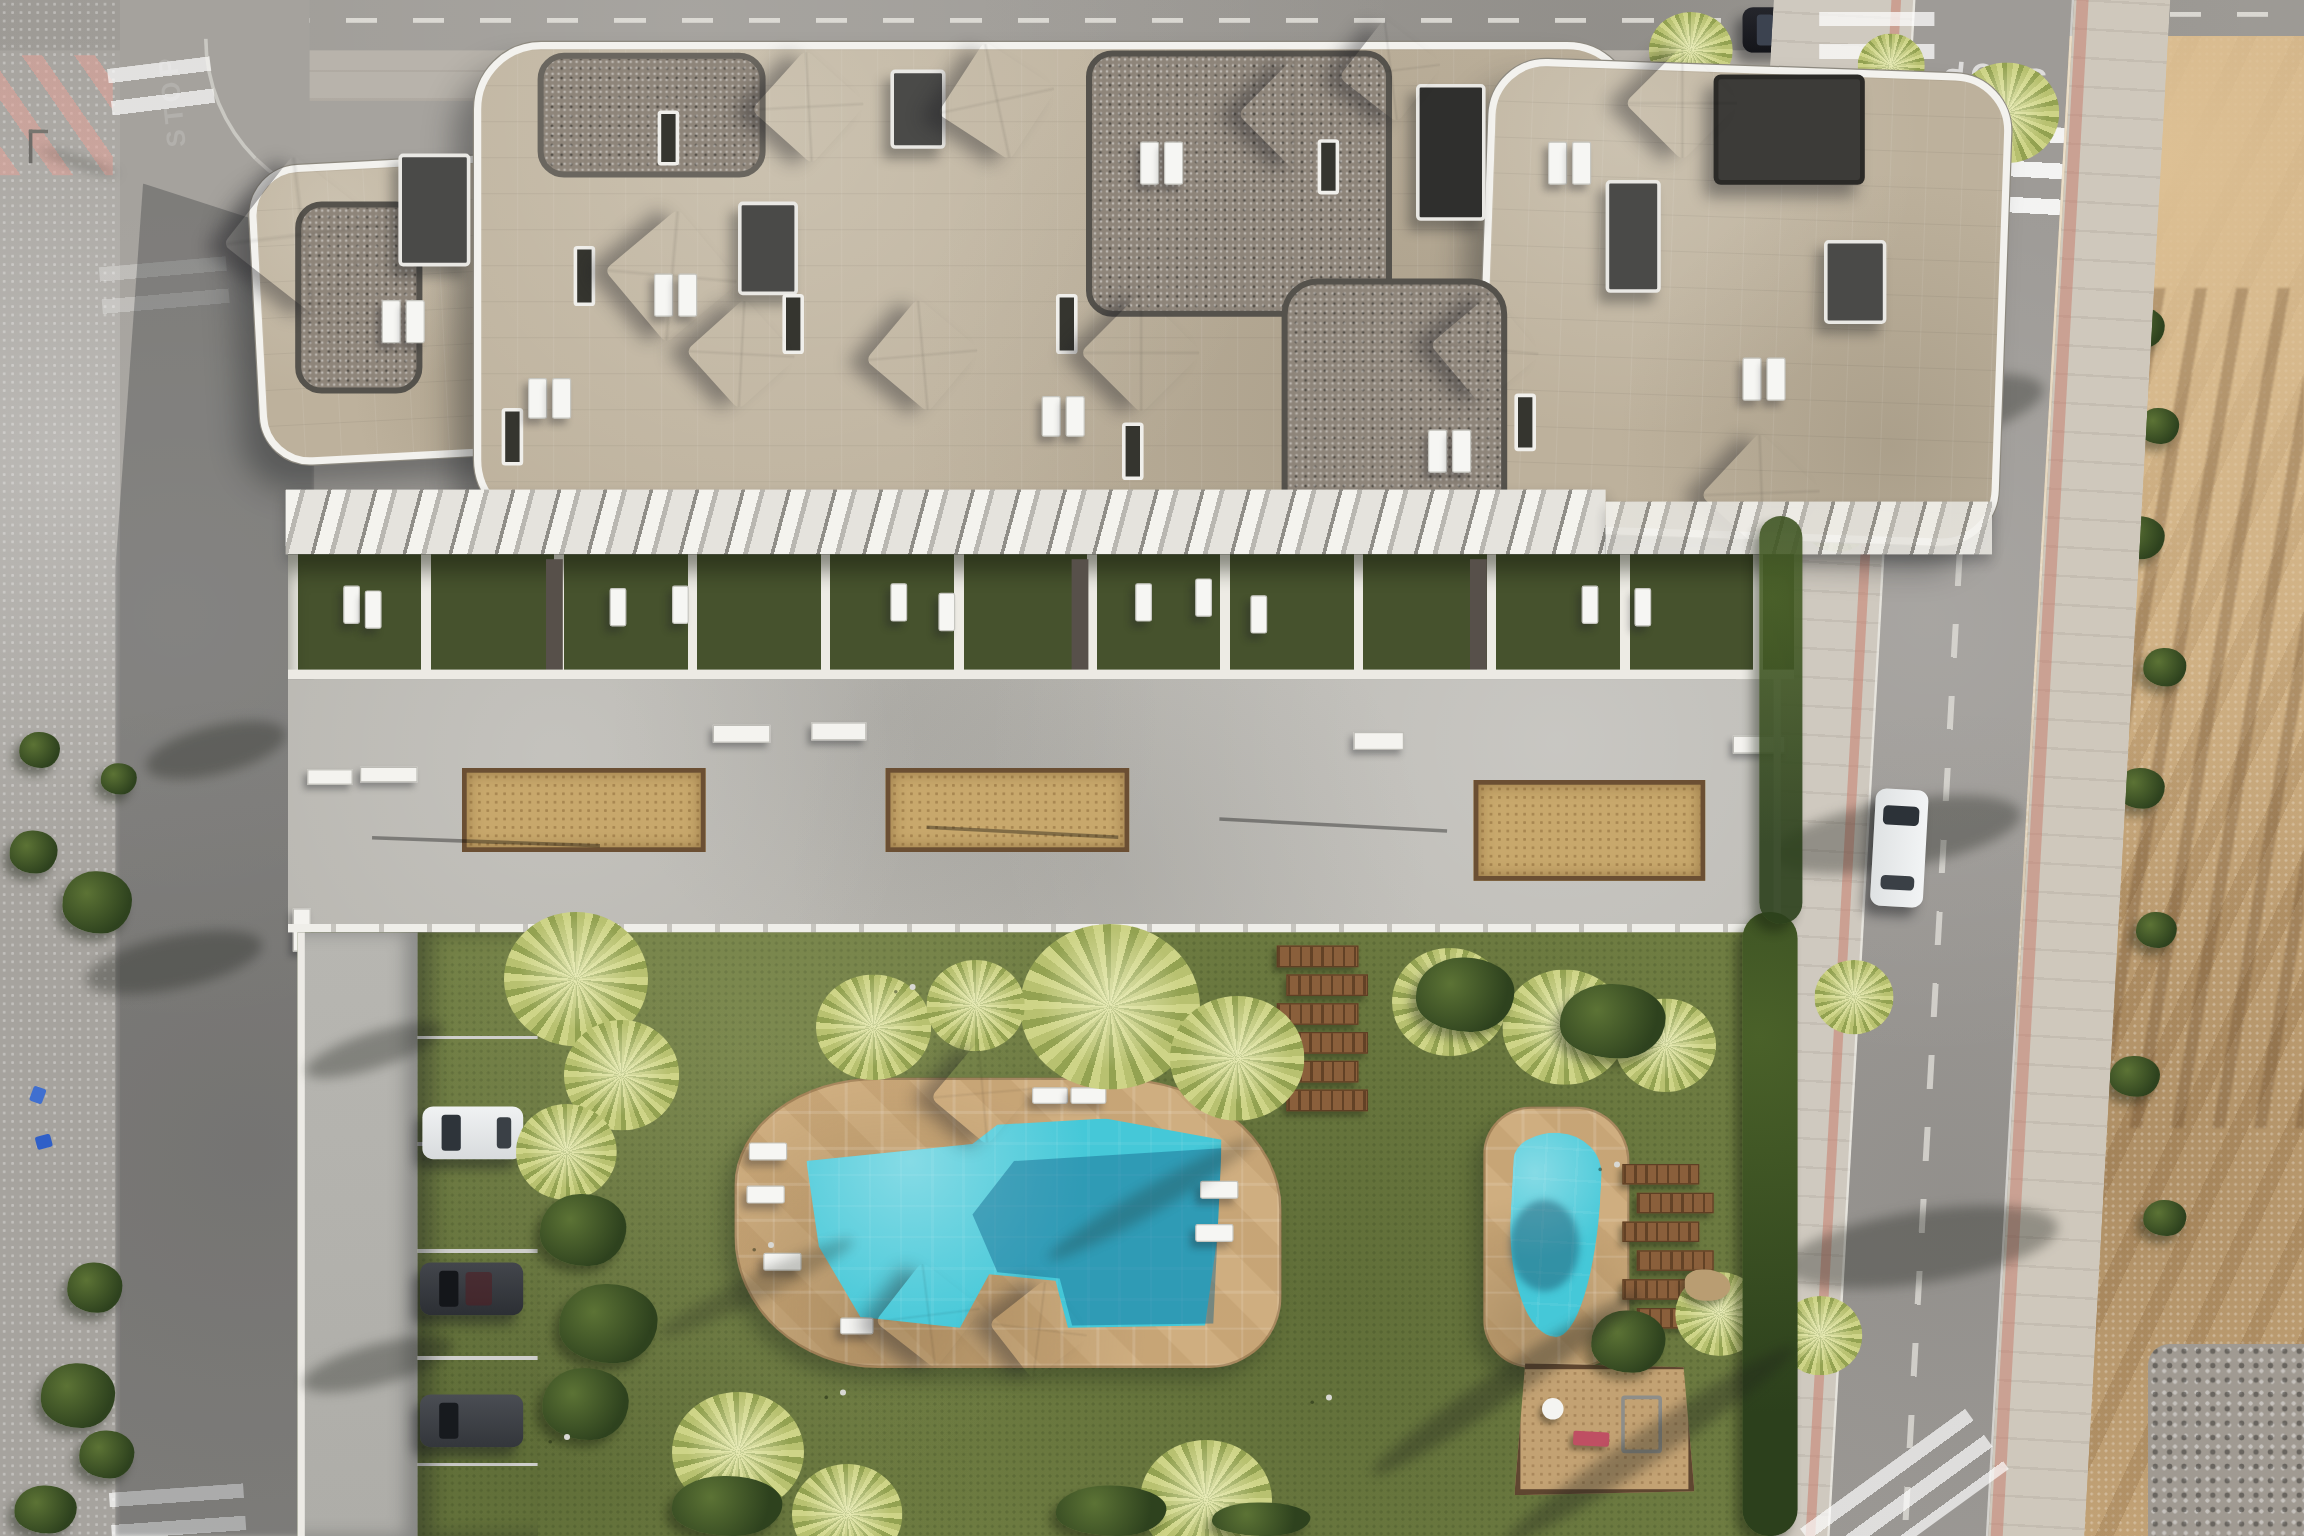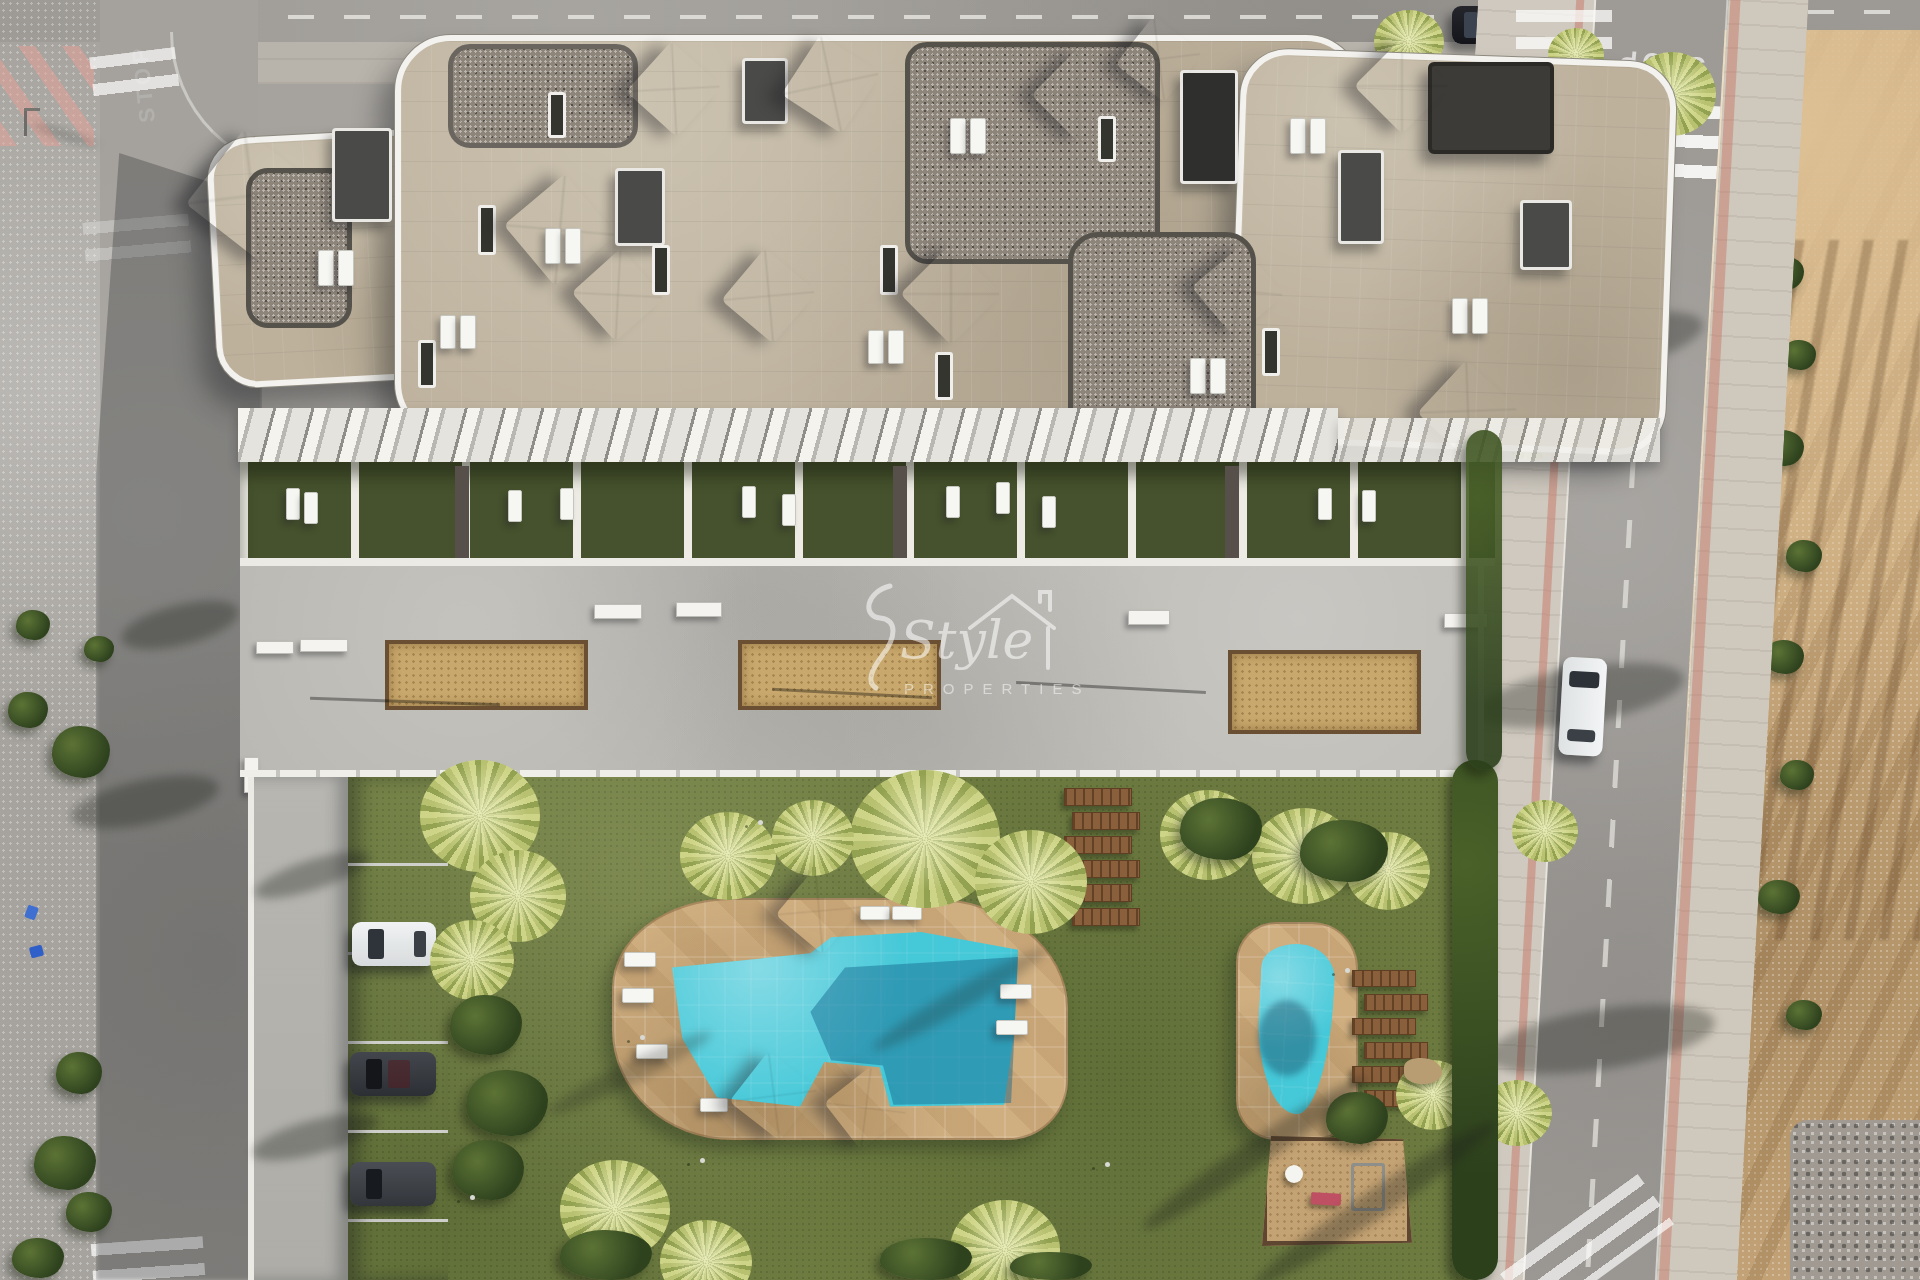--- a/index.html
+++ b/index.html
@@ -263,32 +263,20 @@
   <div class="abs bench" style="left:1444px;top:613px;width:42px;height:13px;"></div>
   <div class="abs bench" style="left:256px;top:641px;width:36px;height:11px;"></div>
   <div class="abs bench" style="left:300px;top:639px;width:46px;height:11px;"></div>
   <div class="abs bench" style="left:244px;top:757px;width:13px;height:34px;"></div>
   <div class="abs" style="left:310px;top:700px;width:190px;height:3px;background:rgba(0,0,0,.35);transform:rotate(2deg);"></div>
   <div class="abs" style="left:772px;top:692px;width:160px;height:3px;background:rgba(0,0,0,.35);transform:rotate(3deg);"></div>
   <div class="abs" style="left:1016px;top:686px;width:190px;height:3px;background:rgba(0,0,0,.35);transform:rotate(3deg);"></div>
   <div class="abs" style="left:240px;top:770px;width:1244px;height:7px;background:repeating-linear-gradient(90deg,#efeee9 0 36px,#c6c4be 36px 40px);"></div>
   <div class="abs" style="left:1478px;top:566px;width:6px;height:212px;background:#efeee9;"></div>
 
-  <div class="abs" style="left:852px;top:572px;width:230px;height:140px;z-index:40;">
-    <svg width="230" height="140" viewBox="0 0 230 140">
-      <g stroke="#ffffff" fill="none" stroke-opacity="0.55" stroke-width="5" stroke-linecap="round">
-        <path d="M38,14 C14,20 10,44 28,46 C46,48 44,66 30,84 C20,97 14,110 24,116"></path>
-        <path d="M118,56 L160,24 L202,56" stroke-width="4"></path>
-        <path d="M188,30 L188,20 L198,20 L198,38" stroke-width="4"></path>
-        <path d="M196,56 L196,96" stroke-width="4"></path>
-      </g>
-      <text x="48" y="86" class="wm-script" font-size="52" fill="#ffffff" fill-opacity="0.55">Style</text>
-      <text x="52" y="122" font-family="Liberation Sans, sans-serif" font-size="15" letter-spacing="9" fill="#ffffff" fill-opacity="0.5">PROPERTIES</text>
-    </svg>
-  </div>
 
   <div class="abs grass" style="left:248px;top:777px;width:1230px;height:503px;"></div>
 
   <div class="abs" style="left:248px;top:777px;width:100px;height:503px;background:linear-gradient(180deg,#b7b6b1,#aeadA8);box-shadow:inset -10px 0 14px rgba(40,42,46,.3);"></div>
   <div class="abs" style="left:248px;top:777px;width:6px;height:503px;background:#eceae5;"></div>
   <div class="abs shadowstreak" style="left:252px;top:860px;width:120px;height:30px;transform:rotate(-18deg);"></div>
   <div class="abs shadowstreak" style="left:250px;top:1120px;width:130px;height:34px;transform:rotate(-15deg);"></div>
   <div class="abs" style="left:348px;top:777px;width:100px;height:503px;background:linear-gradient(180deg,#5e6065,#6a6c70);background-image:repeating-linear-gradient(180deg,transparent 0 86px,#cfcfcc 86px 89px);box-shadow:inset 12px 0 16px rgba(20,22,26,.35);"></div>
 
   <div class="abs car" style="left:352px;top:922px;width:84px;height:44px;background:linear-gradient(180deg,#f0f2f3,#d8dbdd);">

